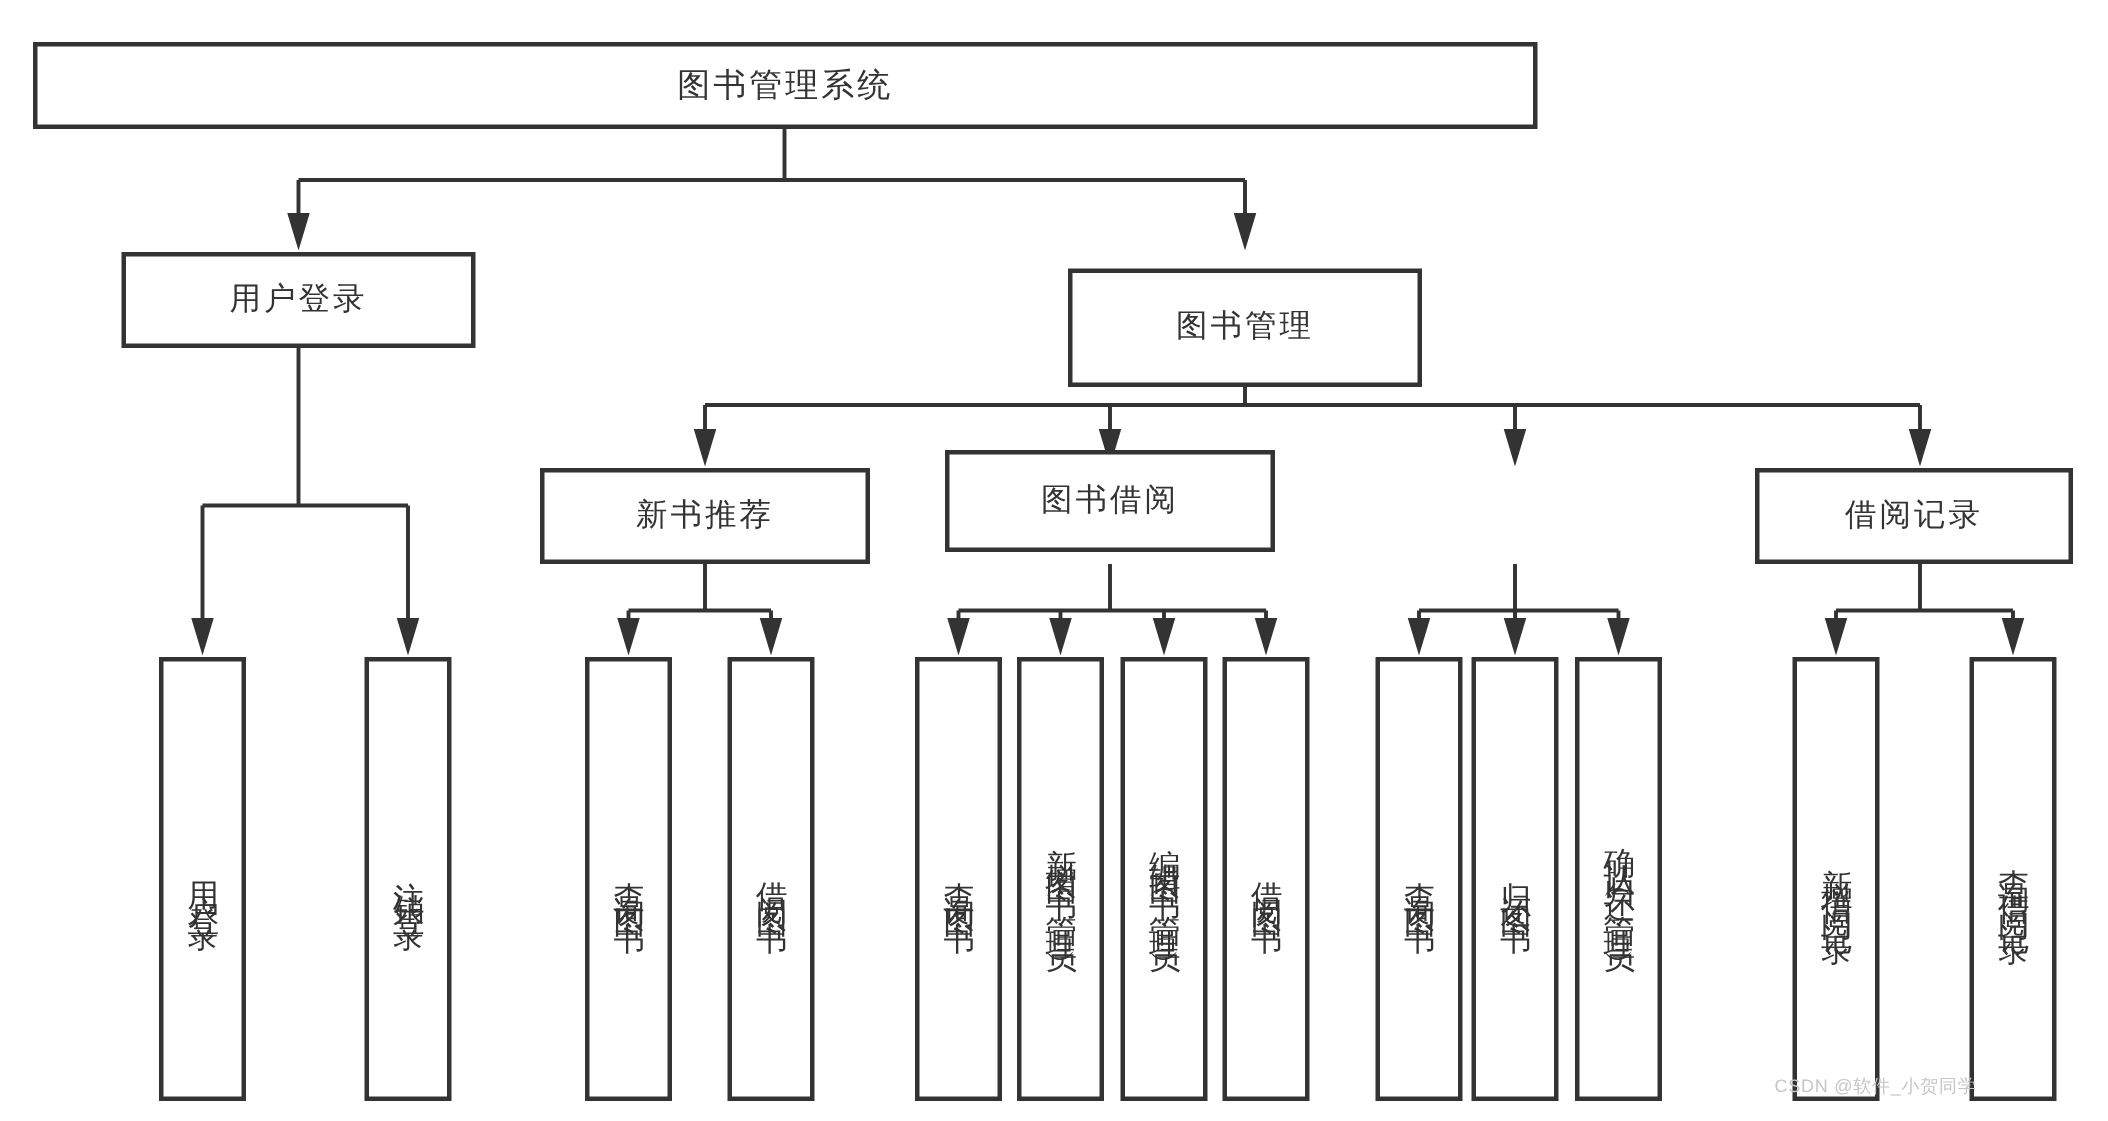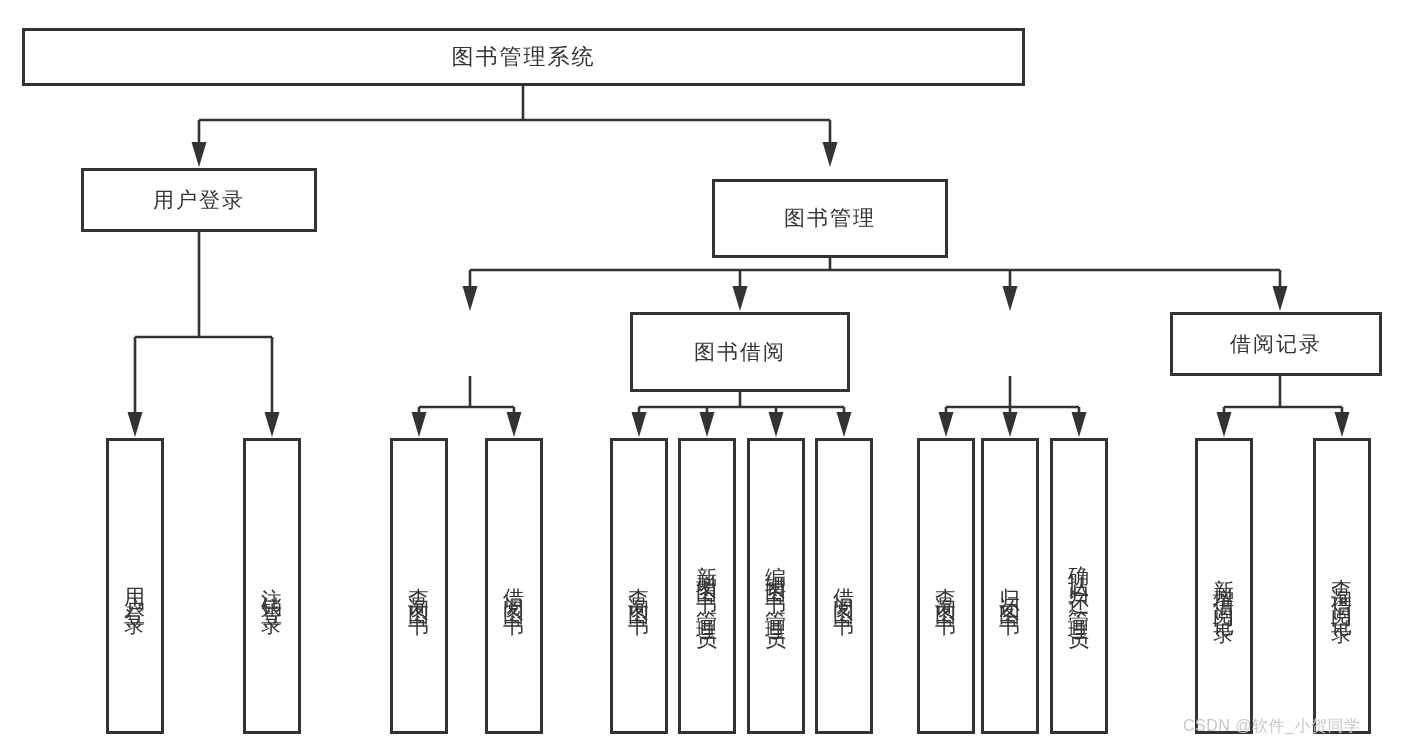--- a/index.html
+++ b/index.html
@@ -43,21 +43,21 @@
     font-size: 21px;
     letter-spacing: 9px;
     line-height: 1;
     padding-top: 6px;
   }
   .watermark {
     position: absolute;
     left: 1183px;
     top: 716px;
     z-index: 3;
-    font-size: 16px;
+    font-size: 12px;
     color: #c6c6c6;
     letter-spacing: 0.5px;
     white-space: nowrap;
   }
 </style>
 </head>
 <body>
 
 <div class="canvas">
 
@@ -102,21 +102,22 @@
       <polygon points="1216.5,412 1231.5,412 1224,437"></polygon>
       <polygon points="1334.5,412 1349.5,412 1342,437"></polygon>
     </g>
   </svg>
 
   <div class="node root-node" style="left:22px; top:28px; width:1003px; height:58px;">图书管理系统</div>
 
   <div class="node h-node" style="left:81px; top:168px; width:236px; height:64px;">用户登录</div>
   <div class="node h-node" style="left:712px; top:168px; width:236px; height:79px;margin-top:11px;">图书管理</div>
 
-  <div class="node h-node" style="left:630px; top:312px; width:220px; height:80px;">图书借阅</div>
+  <div class="node h-node" style="left:360px; top:312px; width:220px; height:64px;">新书推荐</div>
+  <div class="node h-node" style="left:630px; top:300px; width:220px; height:68px;">图书借阅</div>
   <div class="node h-node" style="left:1170px; top:312px; width:212px; height:64px;">借阅记录</div>
 
   <div class="node v-node" style="left:106px; top:438px; width:58px; height:296px;">用户登录</div>
   <div class="node v-node" style="left:243px; top:438px; width:58px; height:296px;">注销登录</div>
 
   <div class="node v-node" style="left:390px; top:438px; width:58px; height:296px;">查询图书</div>
   <div class="node v-node" style="left:485px; top:438px; width:58px; height:296px;">借阅图书</div>
 
   <div class="node v-node" style="left:610px; top:438px; width:58px; height:296px;">查询图书</div>
   <div class="node v-node" style="left:678px; top:438px; width:58px; height:296px;">新增图书（管理员）</div>

